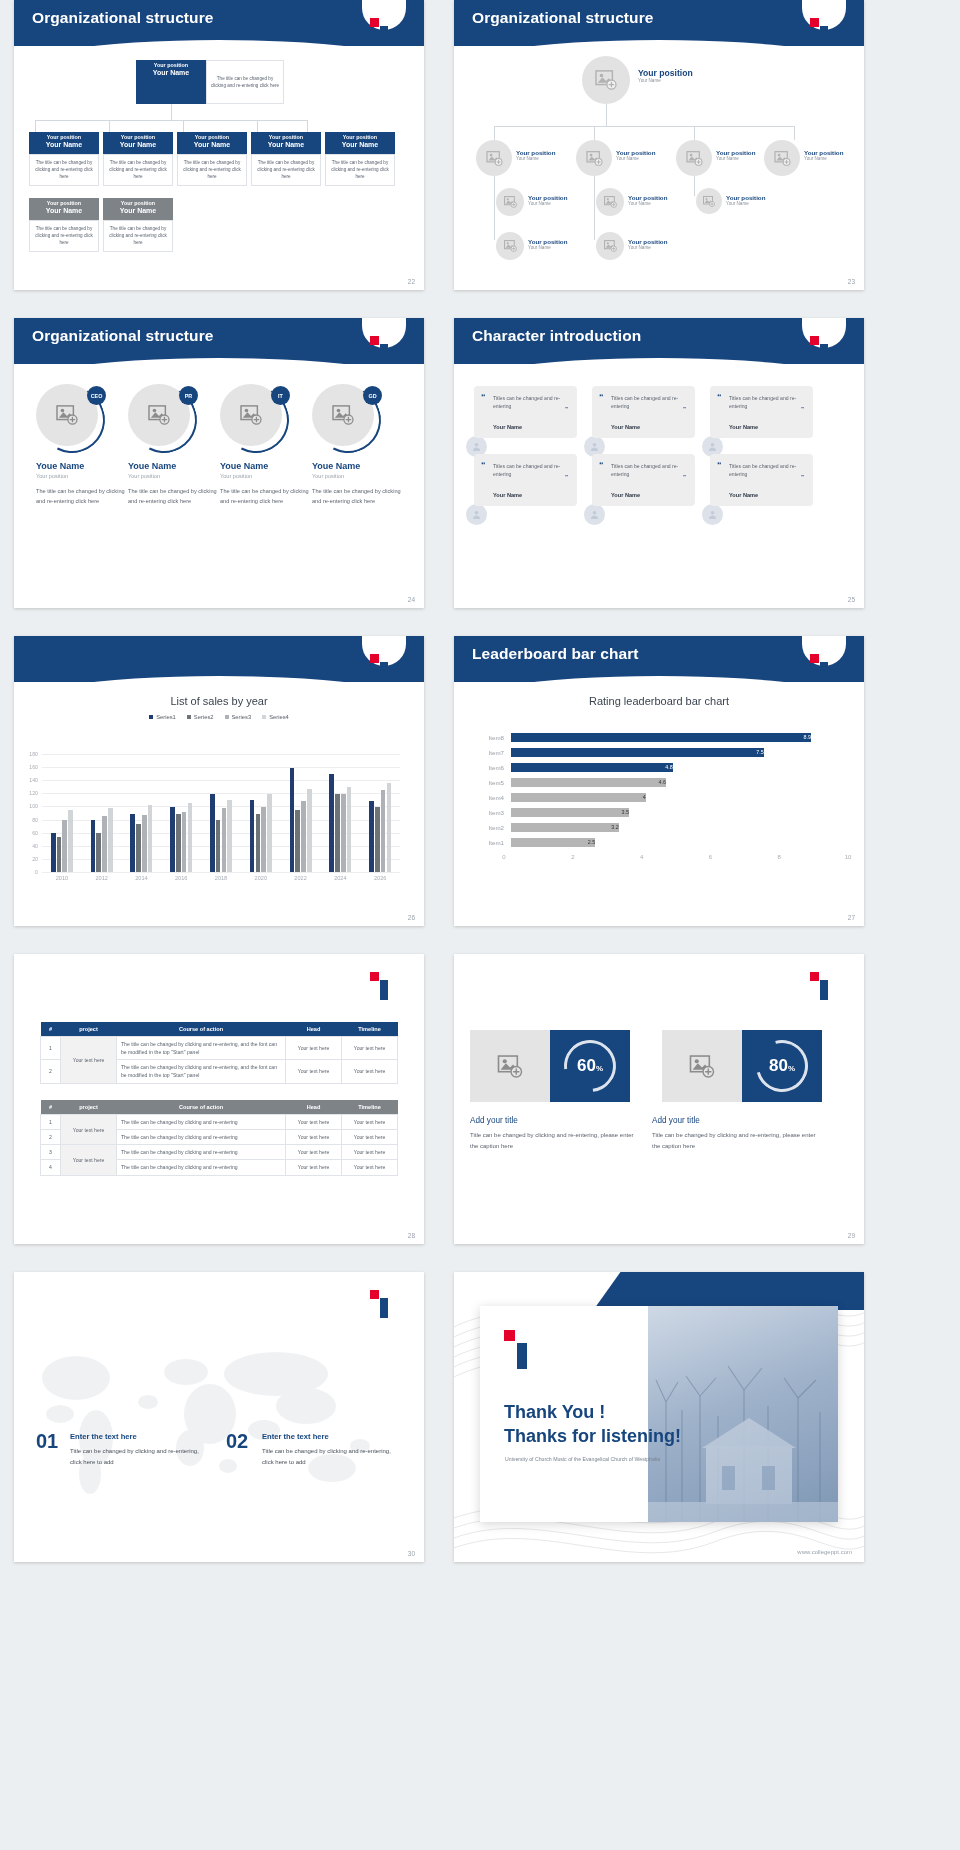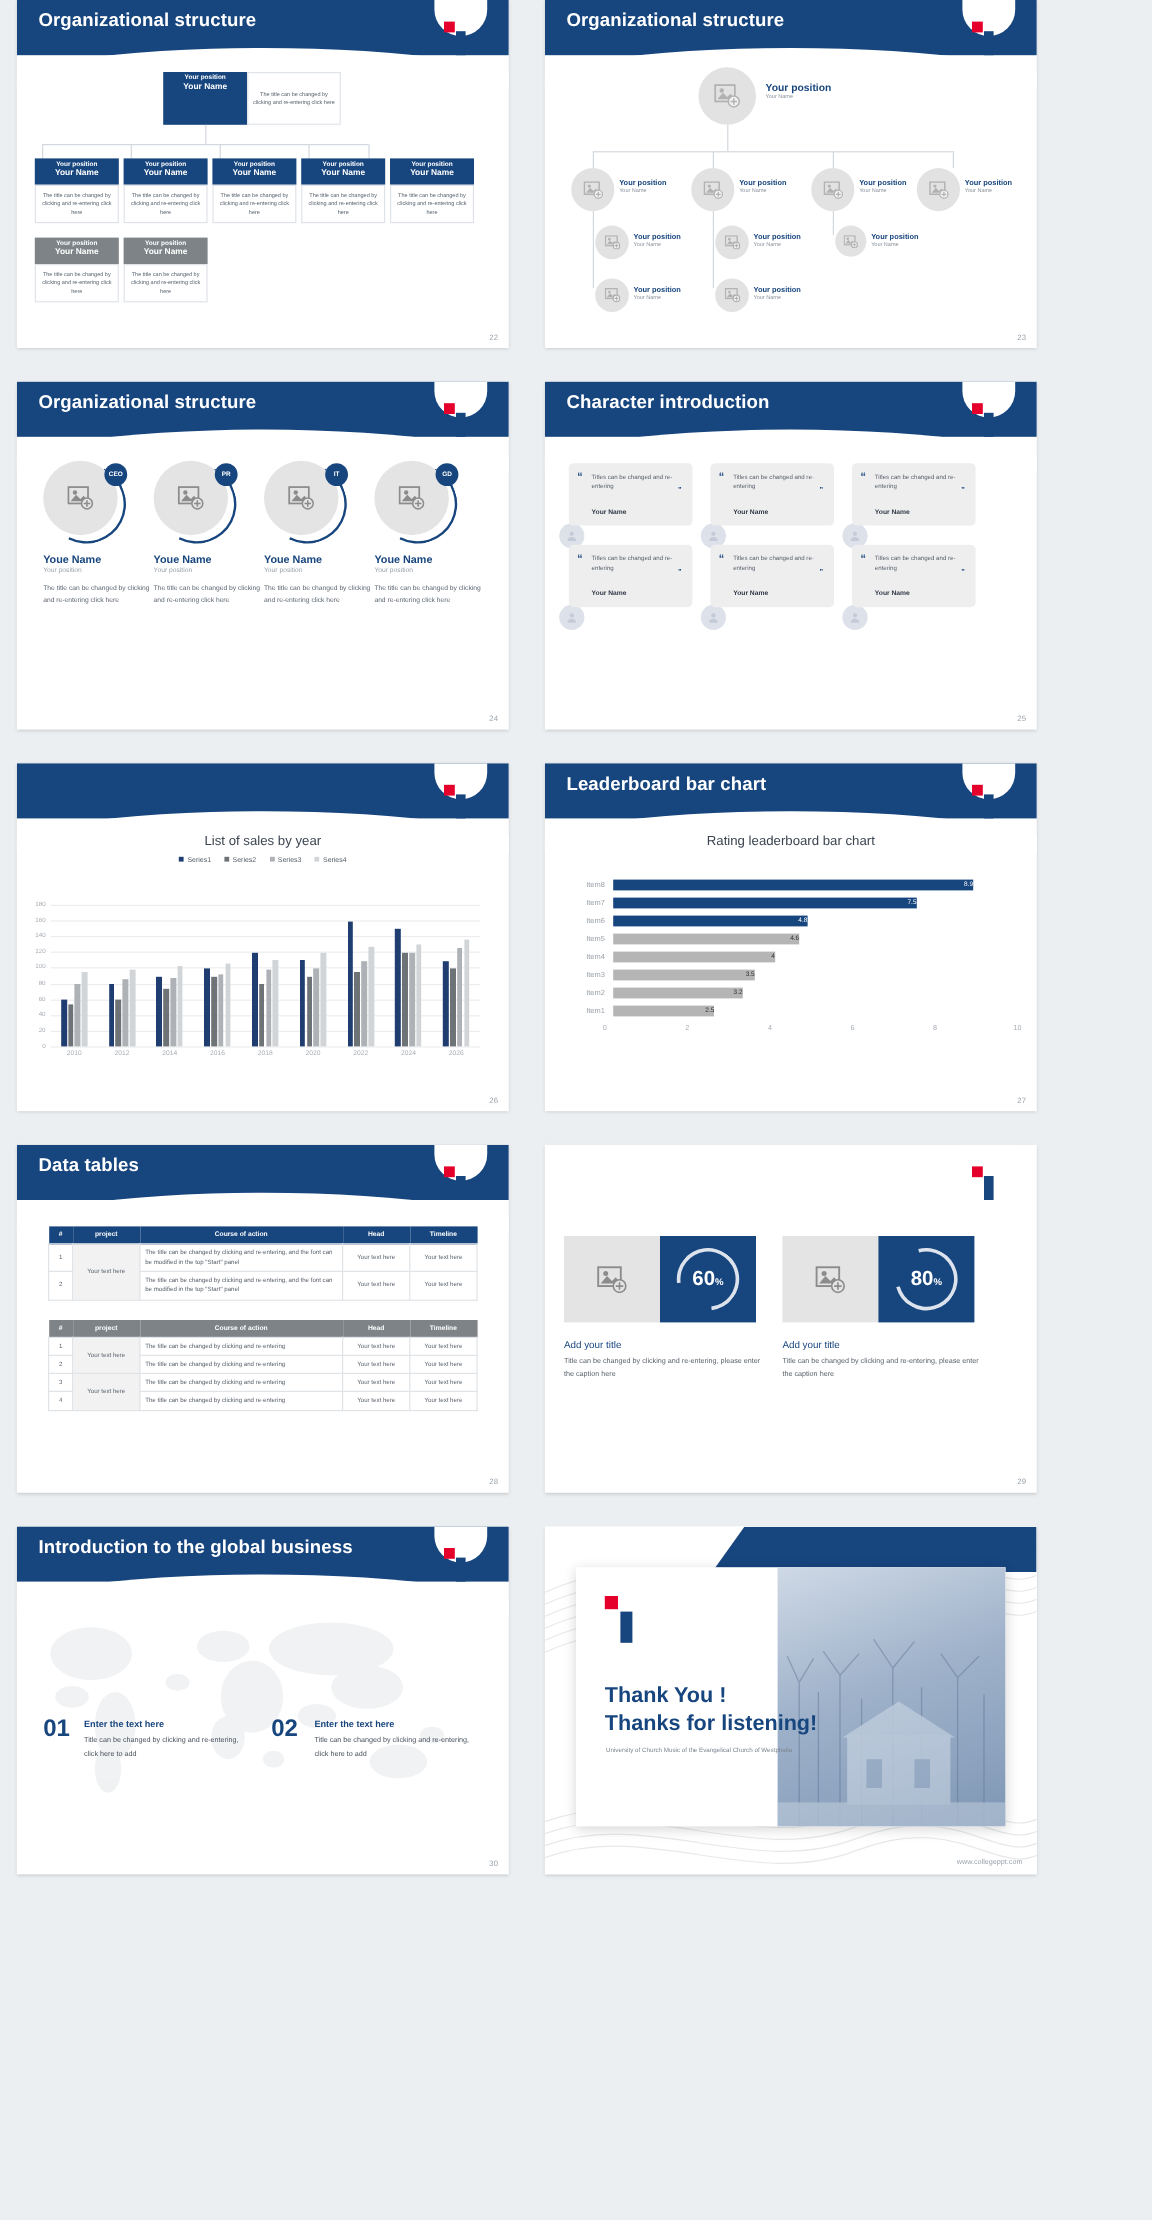--- a/index.html
+++ b/index.html
@@ -729,24 +729,20 @@
             <span style="left: 60%;">6</span>
             <span style="left: 80%;">8</span>
             <span style="left: 100%;">10</span>
           </div>
         </div>
     </div>
     <div class="pno">27</div>
   </div>
 
   <div class="slide">
-    <div class="hdr">
-      <div class="hdr-curve"></div>
-      <h2>Data tables</h2>
-    </div>
     <div class="logo">
       <div class="notch"></div>
         <div class="red"></div>
         <div class="blu"></div>
     </div>
     <div class="body">
       <table class="tb" style="position:absolute;left:26px;top:22px;">
         <colgroup>
             <col style="width:20px">
             <col style="width:56px">
@@ -848,21 +844,21 @@
             </svg>
         </div>
         <div class="dcpct">
           <div class="dcring"></div>
           <div class="dcnum"><span>60</span><em>%</em></div>
         </div>
       </div>
       <div class="dct" style="left:16px;top:116px;">Add your title</div>
       <div class="dcs" style="left:16px;top:130px;">Title can be changed by clicking and re-entering, please enter the caption here</div>
 
-      <div class="dcbox" style="left:198px;top:30px;">
+      <div class="dcbox" style="left:208px;top:30px;">
         <div class="dcimg">
           <svg width="26" height="23" viewBox="0 0 24 22">
               <rect x="1" y="1" width="18" height="15" fill="none" stroke="#8c8c8c" stroke-width="1.5"></rect>
               <circle cx="7" cy="6" r="2" fill="#8c8c8c"></circle>
               <path d="M3 14l5-6 4 4 3-3 4 5z" fill="#8c8c8c"></path>
               <circle cx="18" cy="16" r="5" fill="#e4e4e4" stroke="#8c8c8c" stroke-width="1.3"></circle>
               <path d="M18 13v6M15 16h6" stroke="#8c8c8c" stroke-width="1.3"></path>
             </svg>
         </div>
         <div class="dcpct">
@@ -870,24 +866,20 @@
           <div class="dcnum"><span>80</span><em>%</em></div>
         </div>
       </div>
       <div class="dct" style="left:198px;top:116px;">Add your title</div>
       <div class="dcs" style="left:198px;top:130px;">Title can be changed by clicking and re-entering, please enter the caption here</div>
     </div>
     <div class="pno">29</div>
   </div>
 
   <div class="slide">
-    <div class="hdr">
-      <div class="hdr-curve"></div>
-      <h2>Introduction to the global business</h2>
-    </div>
     <div class="logo">
       <div class="notch"></div>
         <div class="red"></div>
         <div class="blu"></div>
     </div>
     <div class="body">
       <svg class="mapbg" viewBox="0 0 410 244">
         <g fill="#e3e5e8">
           <ellipse cx="62" cy="60" rx="34" ry="22"></ellipse>
             <ellipse cx="46" cy="96" rx="14" ry="9"></ellipse>

